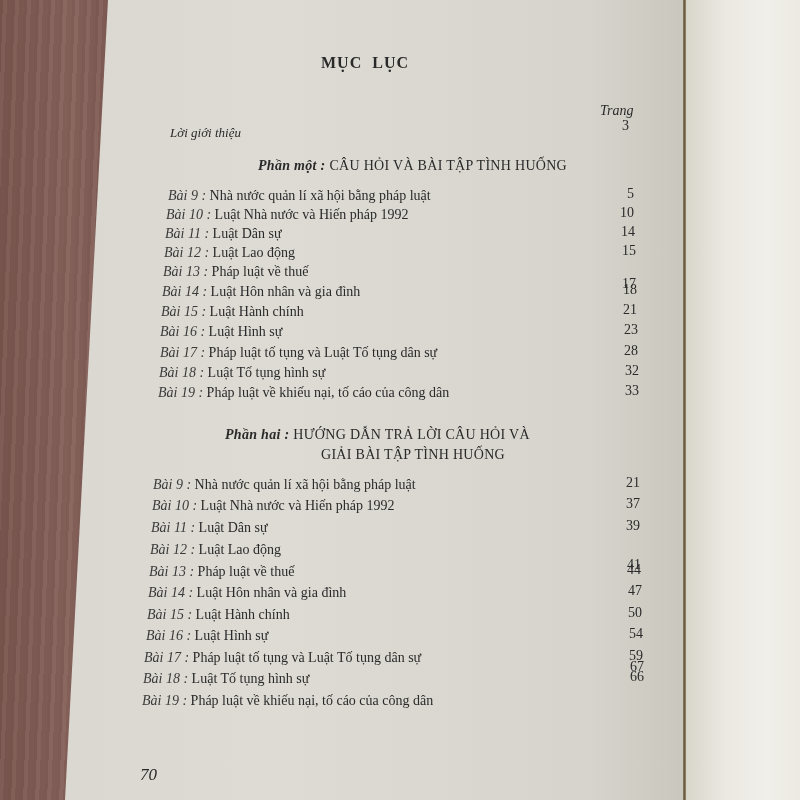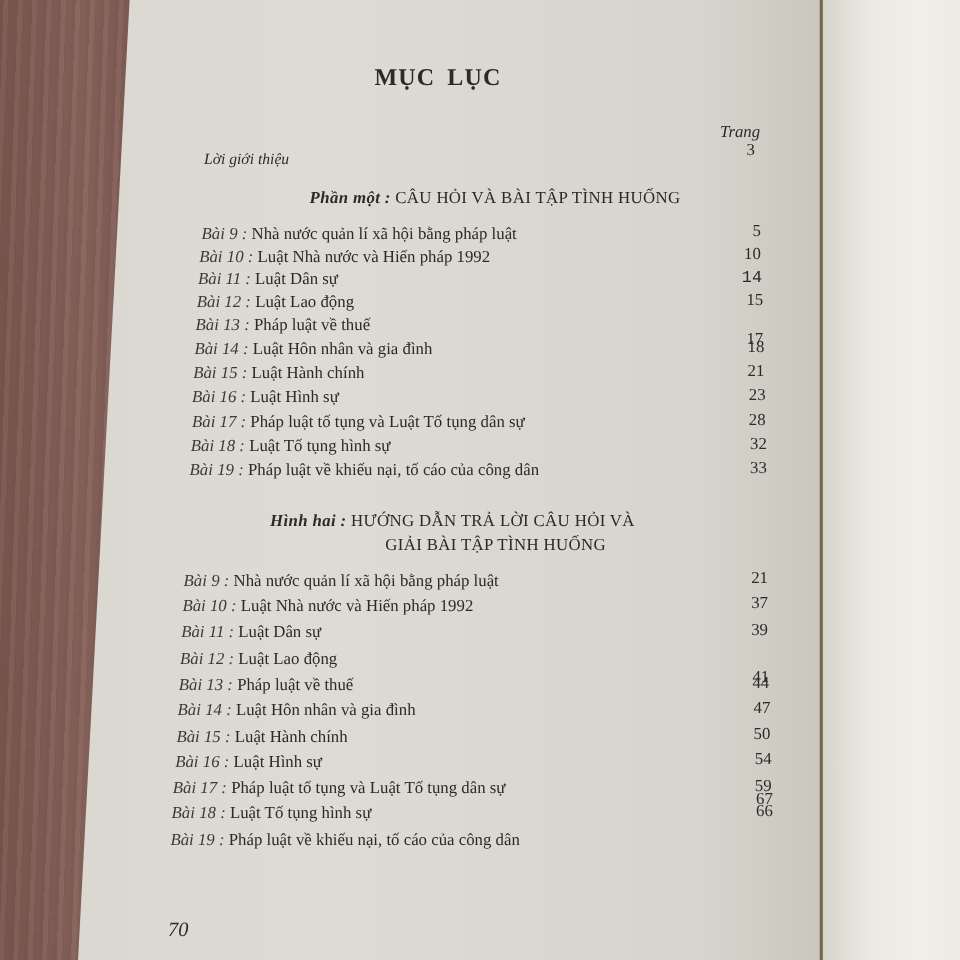--- a/index.html
+++ b/index.html
@@ -23,21 +23,21 @@
       position: absolute; left: 683px; top: 0; width: 3px; height: 800px;
       background: linear-gradient(90deg, #8a7c62, #6b5e45, #9a8c70);
     }
     .right-page {
       position: absolute; left: 686px; top: 0; width: 114px; height: 800px;
       background: linear-gradient(90deg, #d8d5cb 0%, #ebe9e2 35%, #f1efe9 70%, #eceae3 100%);
     }
     .text { color: #2a2a2a; position: absolute; }
     .title {
       left: 0; width: 716px; top: 54px; text-align: center;
-      font-size: 20px; font-weight: bold; letter-spacing: 1px; padding-left: 4px;
+      font-size: 16px; font-weight: bold; letter-spacing: 1px; padding-left: 4px;
       box-sizing: border-box;
     }
     .title span { display: inline-block; margin-left: 10px; }
     .trang { left: 600px; top: 103px; font-style: italic; font-size: 14px; font-family: Liberation Serif, serif; }
     .intro-label { left: 170px; top: 125px; font-style: italic; font-size: 13px; }
     .intro-page { left: 622px; top: 118px; font-size: 14px; }
     .part-heading { font-size: 14px; letter-spacing: 0.3px; }
     .part-heading .lbl { font-style: italic; font-weight: bold; }
     .row { position: absolute; font-size: 14px; white-space: nowrap; }
     .row .lesson { font-style: italic; color: #3a3a3a; }
@@ -66,21 +66,21 @@
 </div>
 
 <div>
   <div class="row text" style="left:168px; top:188px;"><span class="lesson">Bài 9   :</span> <span>Nhà nước quản lí xã hội bằng pháp luật</span></div>
   <div class="pg text" style="left:594px; top:186px;">5</div>
 
   <div class="row text" style="left:166px; top:207px;"><span class="lesson">Bài 10 :</span> <span>Luật Nhà nước và Hiến pháp 1992</span></div>
   <div class="pg text" style="left:594px; top:205px;">10</div>
 
   <div class="row text" style="left:165px; top:226px;"><span class="lesson">Bài 11 :</span> <span>Luật Dân sự</span></div>
-  <div class="pg text" style="left:595px; top:224px;font-family:Liberation Mono, monospace;">14</div>
+  <div class="pg text" style="left:595px; top:224px;">14</div>
 
   <div class="row text" style="left:164px; top:245px;"><span class="lesson">Bài 12 :</span> <span>Luật Lao động</span></div>
   <div class="pg text" style="left:596px; top:243px;">15</div>
 
   <div class="row text" style="left:163px; top:264px;"><span class="lesson">Bài 13 :</span> <span>Pháp luật về thuế</span></div>
   <div class="pg text" style="left:596px; top:276px;">17</div>
 
   <div class="row text" style="left:162px; top:284px;"><span class="lesson">Bài 14 :</span> <span>Luật Hôn nhân và gia đình</span></div>
   <div class="pg text" style="left:597px; top:282px;">18</div>
 
@@ -94,21 +94,21 @@
   <div class="pg text" style="left:598px; top:343px;">28</div>
 
   <div class="row text" style="left:159px; top:365px;"><span class="lesson">Bài 18 :</span> <span>Luật Tố tụng hình sự</span></div>
   <div class="pg text" style="left:599px; top:363px;">32</div>
 
   <div class="row text" style="left:158px; top:385px;"><span class="lesson">Bài 19 :</span> <span>Pháp luật về khiếu nại, tố cáo của công dân</span></div>
   <div class="pg text" style="left:599px; top:383px;">33</div>
 </div>
 
 <div class="text part-heading" style="left:225px; top:427px;">
-  <span class="lbl">Hình hai :</span>
+  <span class="lbl">Phần hai :</span>
   <span>HƯỚNG DẪN TRẢ LỜI CÂU HỎI VÀ</span>
 </div>
 <div class="text part-heading" style="left:321px; top:447px;">GIẢI BÀI TẬP TÌNH HUỐNG</div>
 
 <div>
   <div class="row text" style="left:153px; top:477px;"><span class="lesson">Bài 9 :</span> <span>Nhà nước quản lí xã hội bằng pháp luật</span></div>
   <div class="pg text" style="left:600px; top:475px;">21</div>
 
   <div class="row text" style="left:152px; top:498px;"><span class="lesson">Bài 10 :</span> <span>Luật Nhà nước và Hiến pháp 1992</span></div>
   <div class="pg text" style="left:600px; top:496px;">37</div>

